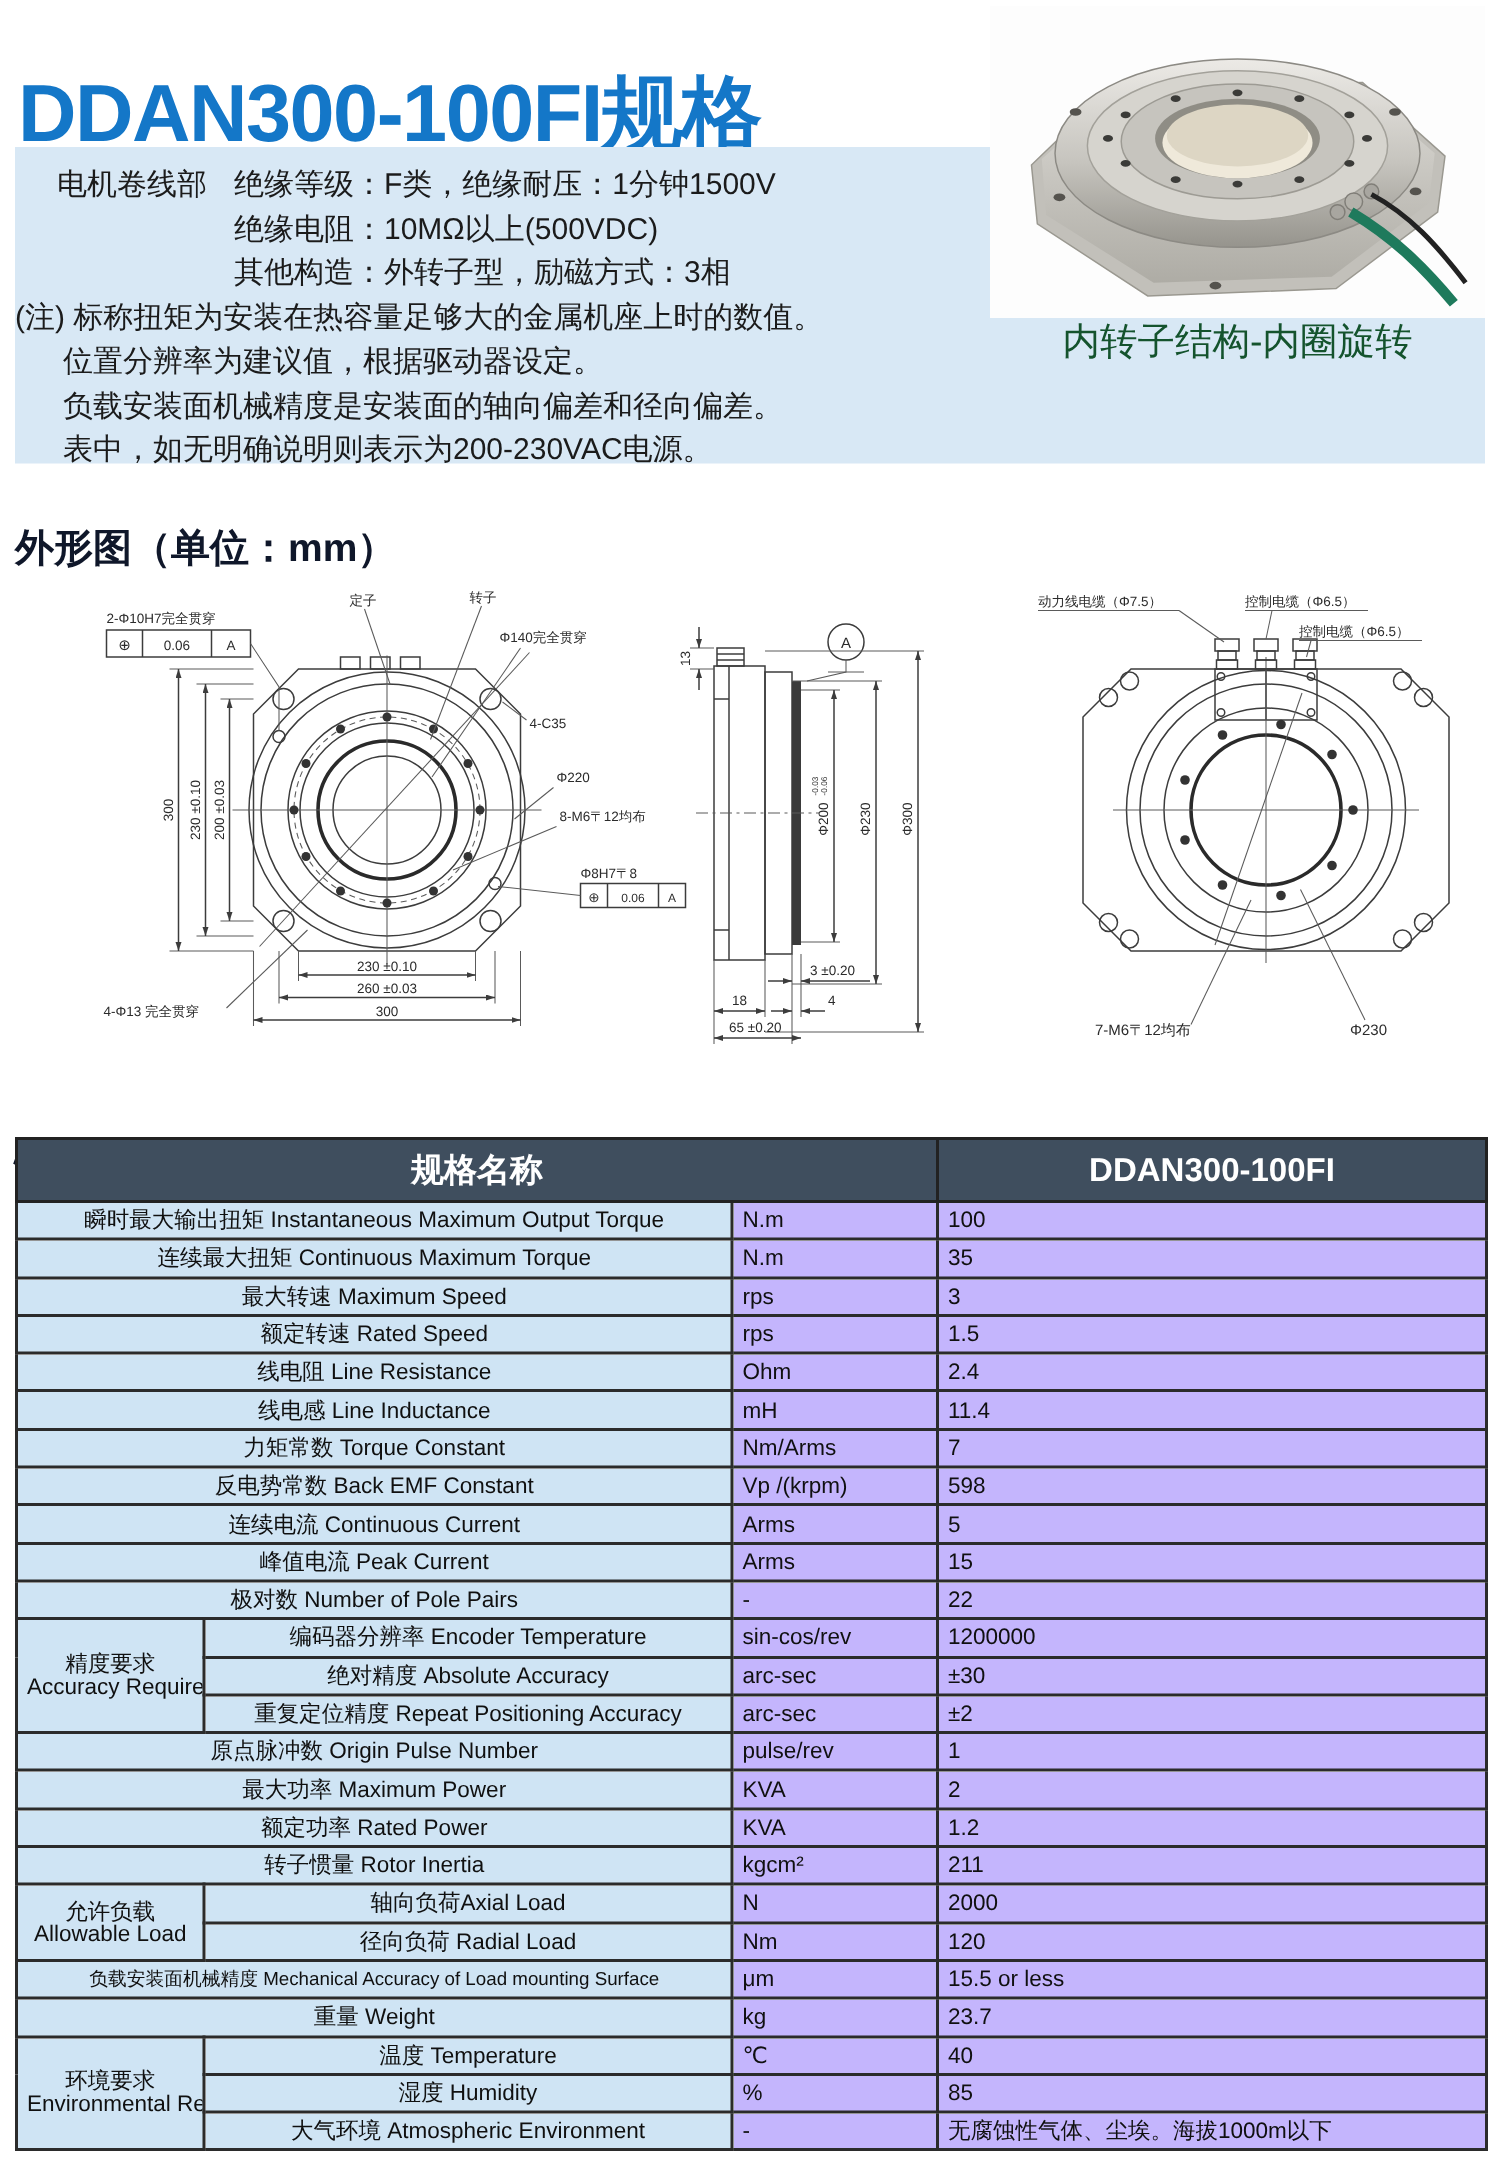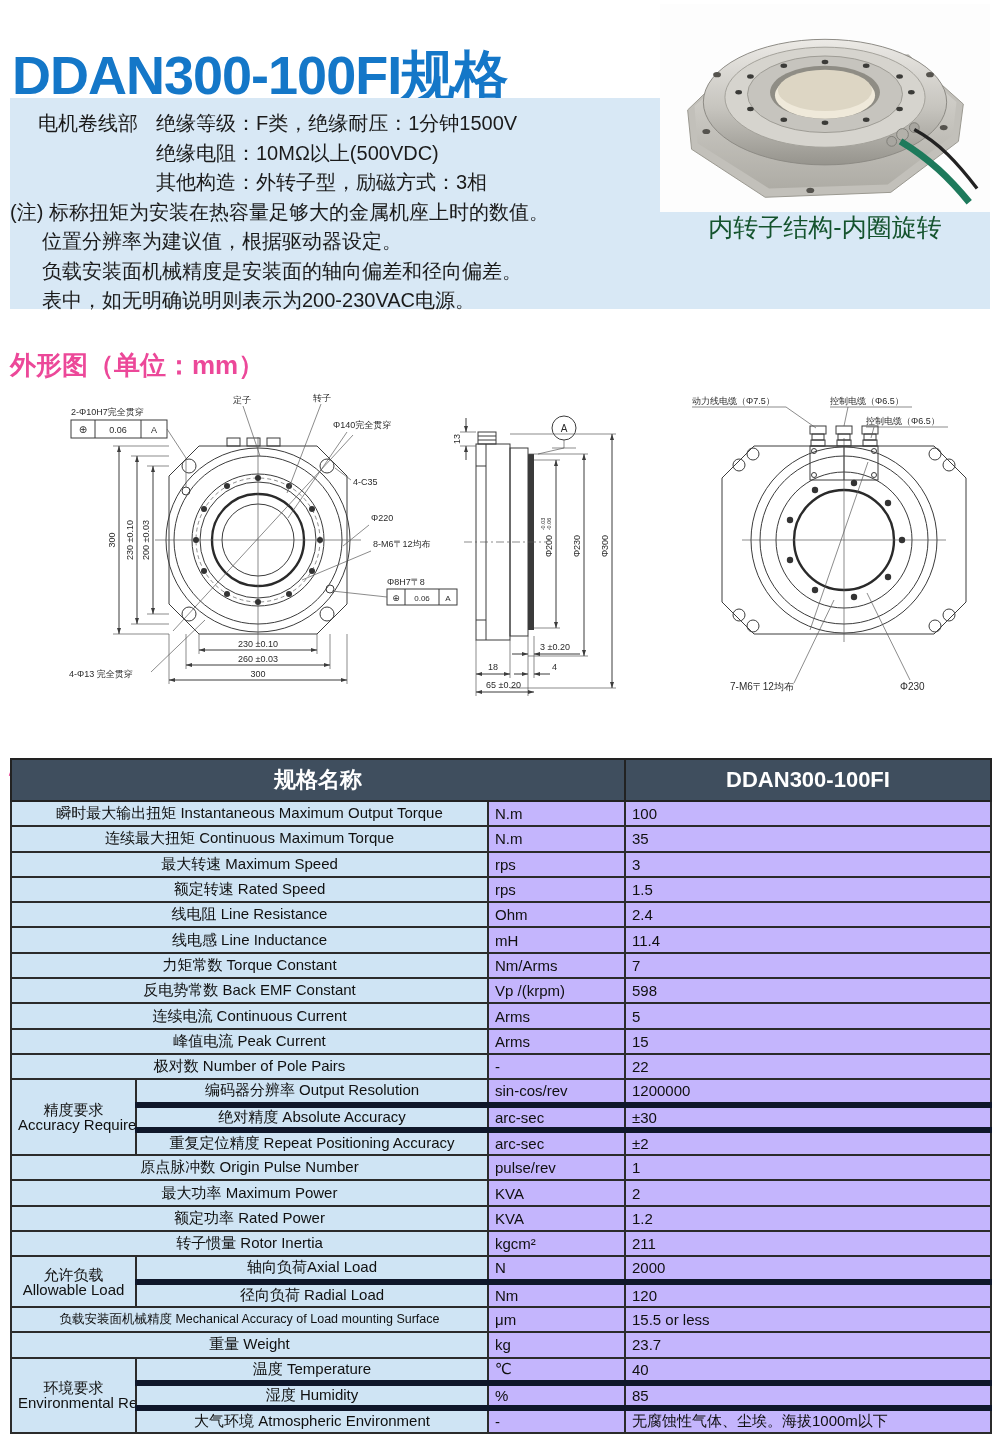--- a/index.html
+++ b/index.html
@@ -11,41 +11,41 @@
         background:#d8e8f5;box-sizing:border-box;padding-top:11px;}
   .info-line{font-size:20px;color:#1b1b1b;line-height:29.5px;white-space:nowrap;}
   .l-head{padding-left:28px;}
   .info-label{margin-right:18px;}
   .l-cont{padding-left:146px;}
   .l-note{}
   .l-note2{padding-left:32px;}
   .photo{position:absolute;left:660px;top:4px;width:330px;height:208px;background:#fdfdfd;}
   .photo-caption{position:absolute;left:660px;top:211px;width:330px;text-align:center;
         font-size:25px;font-weight:400;color:#14532d;white-space:nowrap;}
-  .section-title{position:absolute;font-size:26px;font-weight:700;color:#ec4899;white-space:nowrap;}
+  .section-title{position:absolute;font-size:26px;font-weight:700;color:#0f172a;white-space:nowrap;}
   #outline-title{left:10px;top:348px;}
   #perf-title{left:10px;top:716px;margin-top:43px;}
   #perf-title .en{font-weight:400;}
   .drawing{position:absolute;}
   svg text{font-family:"Liberation Sans","DejaVu Sans",sans-serif;fill:#2b2b2b;}
   svg .ln{stroke:#3c3c3c;stroke-width:1;fill:none;}
   svg .thin{stroke:#5a5a5a;stroke-width:0.7;fill:none;}
   svg .thk{stroke:#2a2a2a;stroke-width:2.4;fill:none;}
   .spec-table{position:absolute;left:10px;top:758px;width:980px;border-collapse:collapse;
         table-layout:fixed;}
   .spec-table th{background:#3f4e5e;color:#fff;font-size:22px;font-weight:700;height:40px;
         border:2px solid #222;padding:0;}
   .spec-table td{height:25.3px;border:2px solid #2b2b2b;font-size:15px;color:#101010;
         padding:0 6px;box-sizing:border-box;white-space:nowrap;overflow:hidden;}
   .label-cell{background:#cfe4f4;text-align:center;padding-left:8px;}
   .label-cell.small{font-size:12.5px;}
   .unit-cell,.value-cell{text-align:left;background:#c4b5fd;}
   .group-cell{background:#cfe4f4;text-align:center;font-size:13.5px;line-height:15px;
         padding:0 2px;white-space:normal;}
-  tr.sub td{border-top:6px solid #0f172a;}
+  tr.sub td{border-top:1px solid #0f172a;}
 </style>
 </head>
 <body>
 
 <div class="page">
 
   <div class="main-title">DDAN300-100FI规格</div>
 
   <div class="info-box">
     <div class="info-line l-head">
@@ -431,21 +431,21 @@
       <tr>
           <td colspan="2" class="label-cell">极对数 Number of Pole Pairs</td>
           <td class="unit-cell">-</td>
           <td class="value-cell">22</td>
         </tr>
       <tr>
         <td rowspan="3" class="group-cell">
             <div>精度要求</div>
             <div>Accuracy Requirement</div>
           </td>
-        <td class="label-cell">编码器分辨率 Output Resolution</td>
+        <td class="label-cell">编码器分辨率 Encoder Temperature</td>
           <td class="unit-cell">sin-cos/rev</td>
           <td class="value-cell">1200000</td>
         </tr>
       <tr class="sub">
           <td class="label-cell">绝对精度 Absolute Accuracy</td>
           <td class="unit-cell">arc-sec</td>
           <td class="value-cell">±30</td>
         </tr>
       <tr class="sub">
           <td class="label-cell">重复定位精度 Repeat Positioning Accuracy</td>

